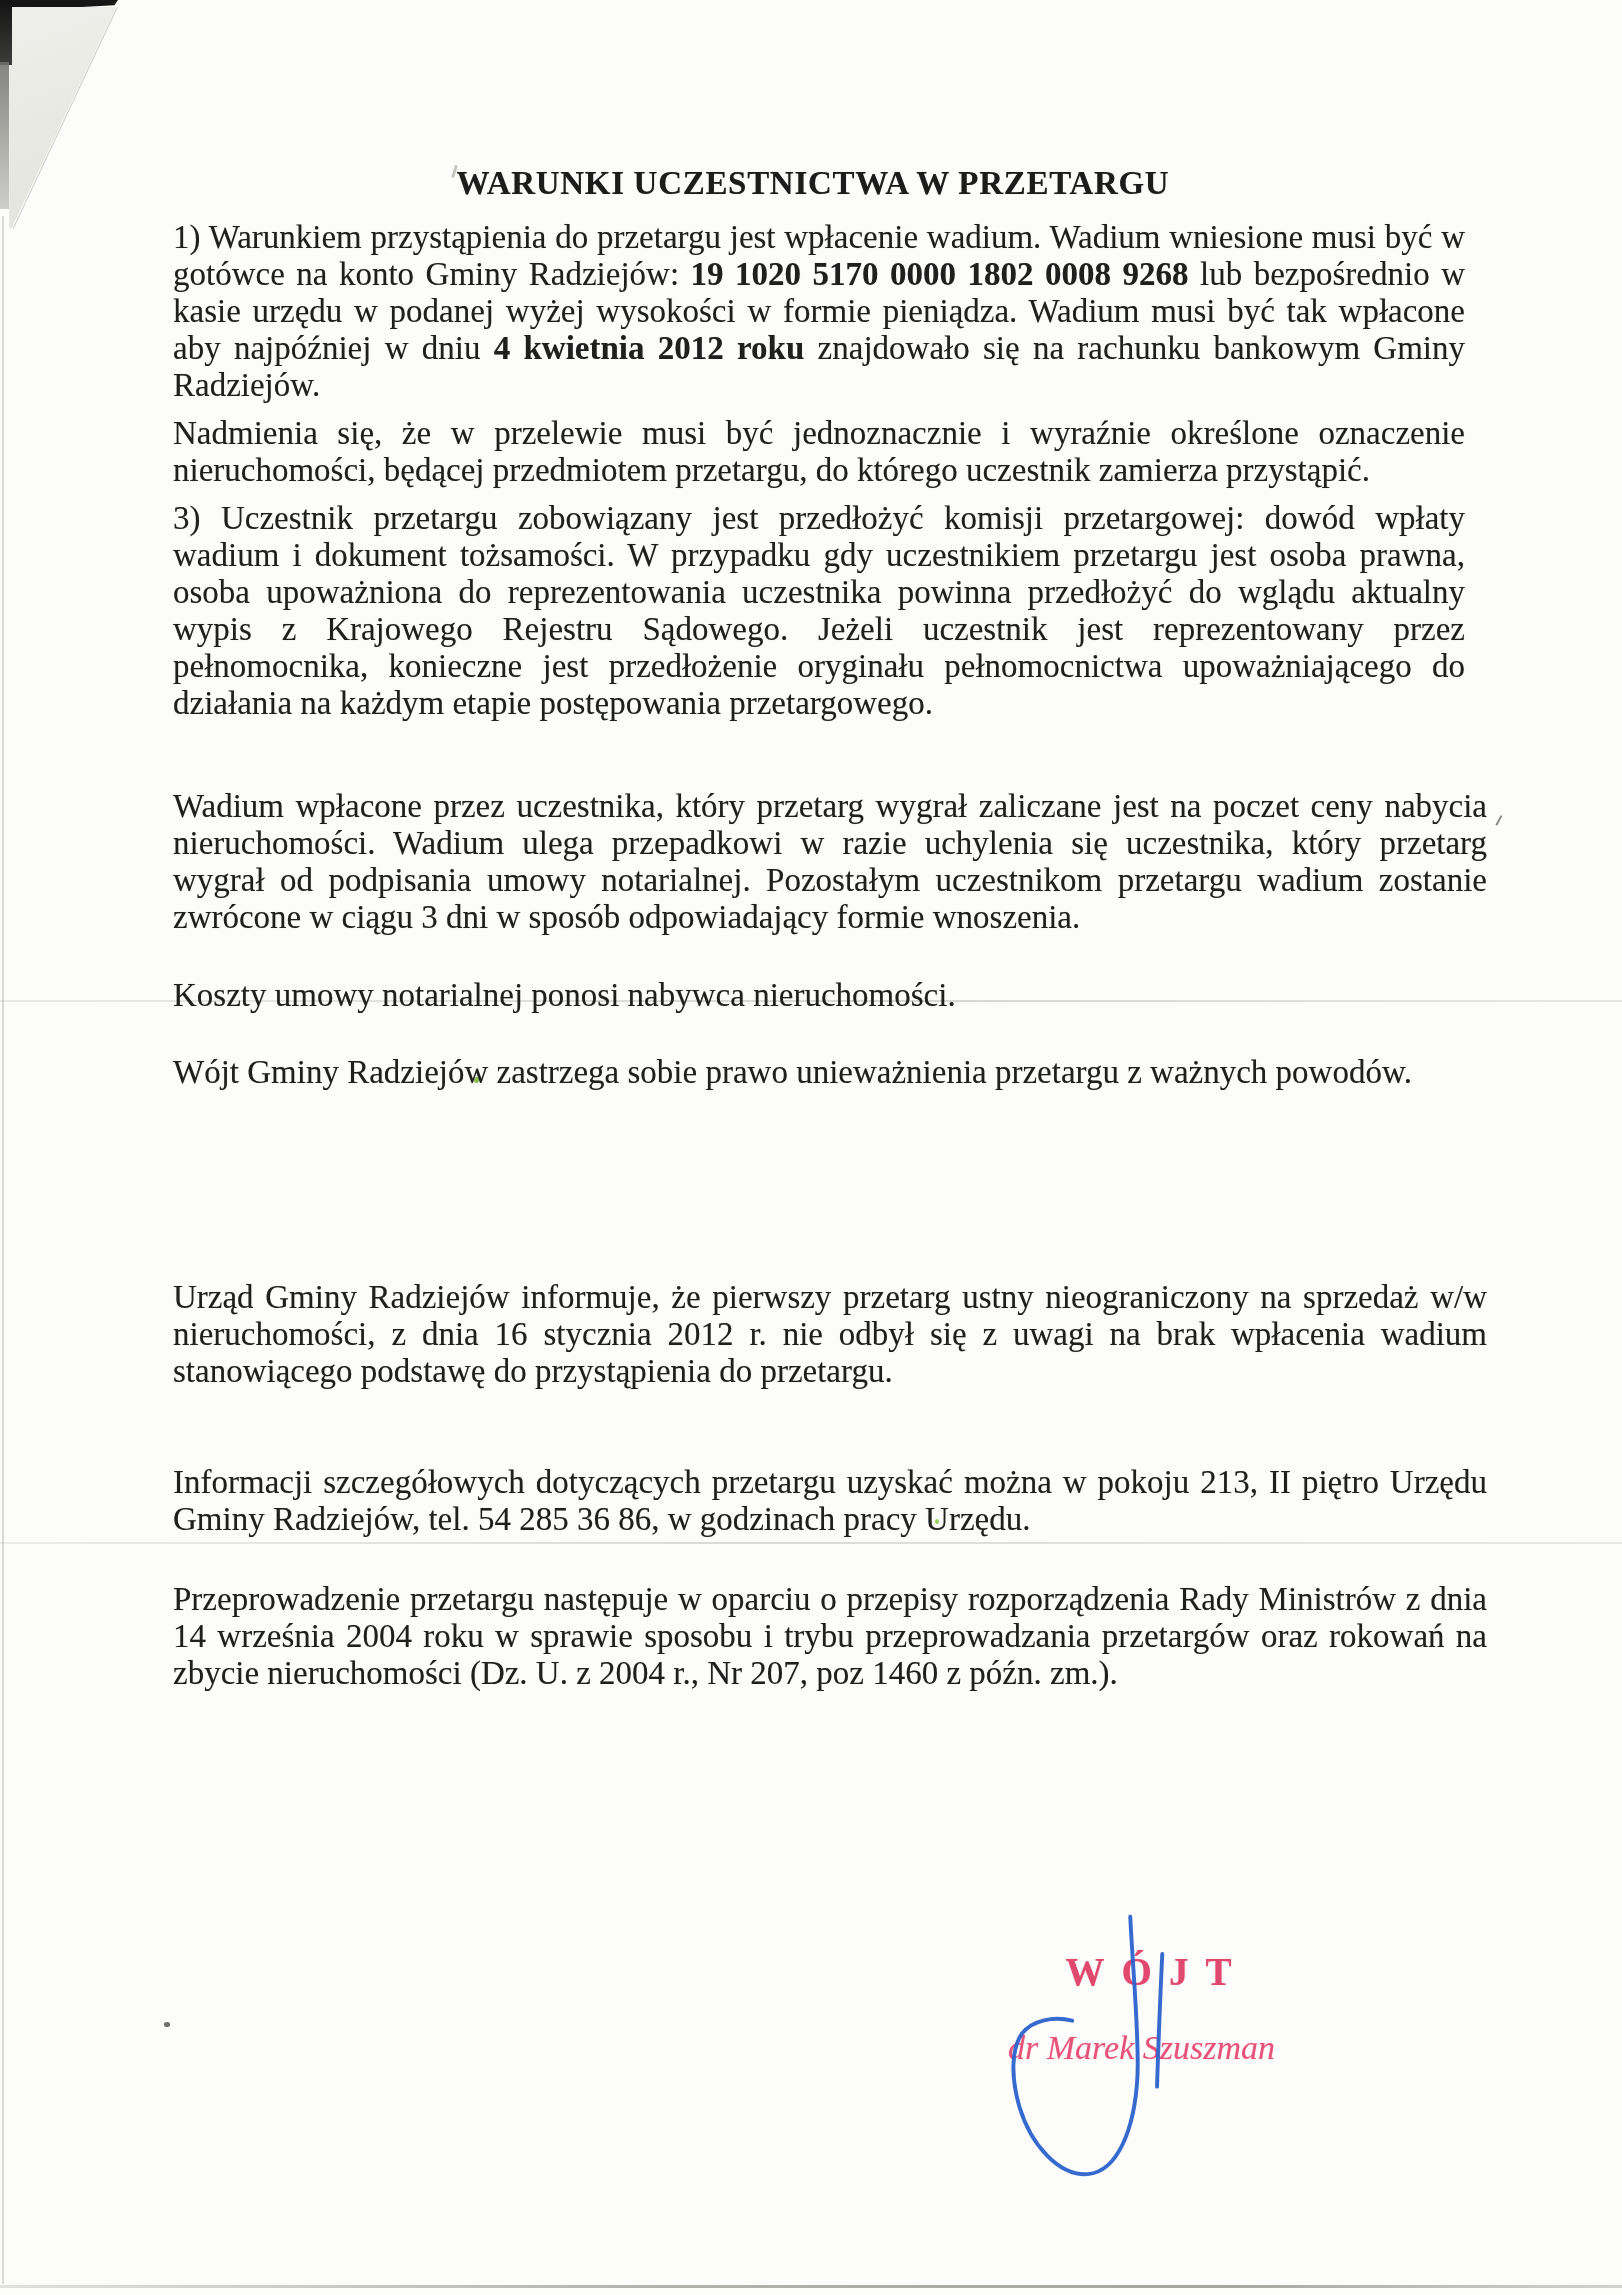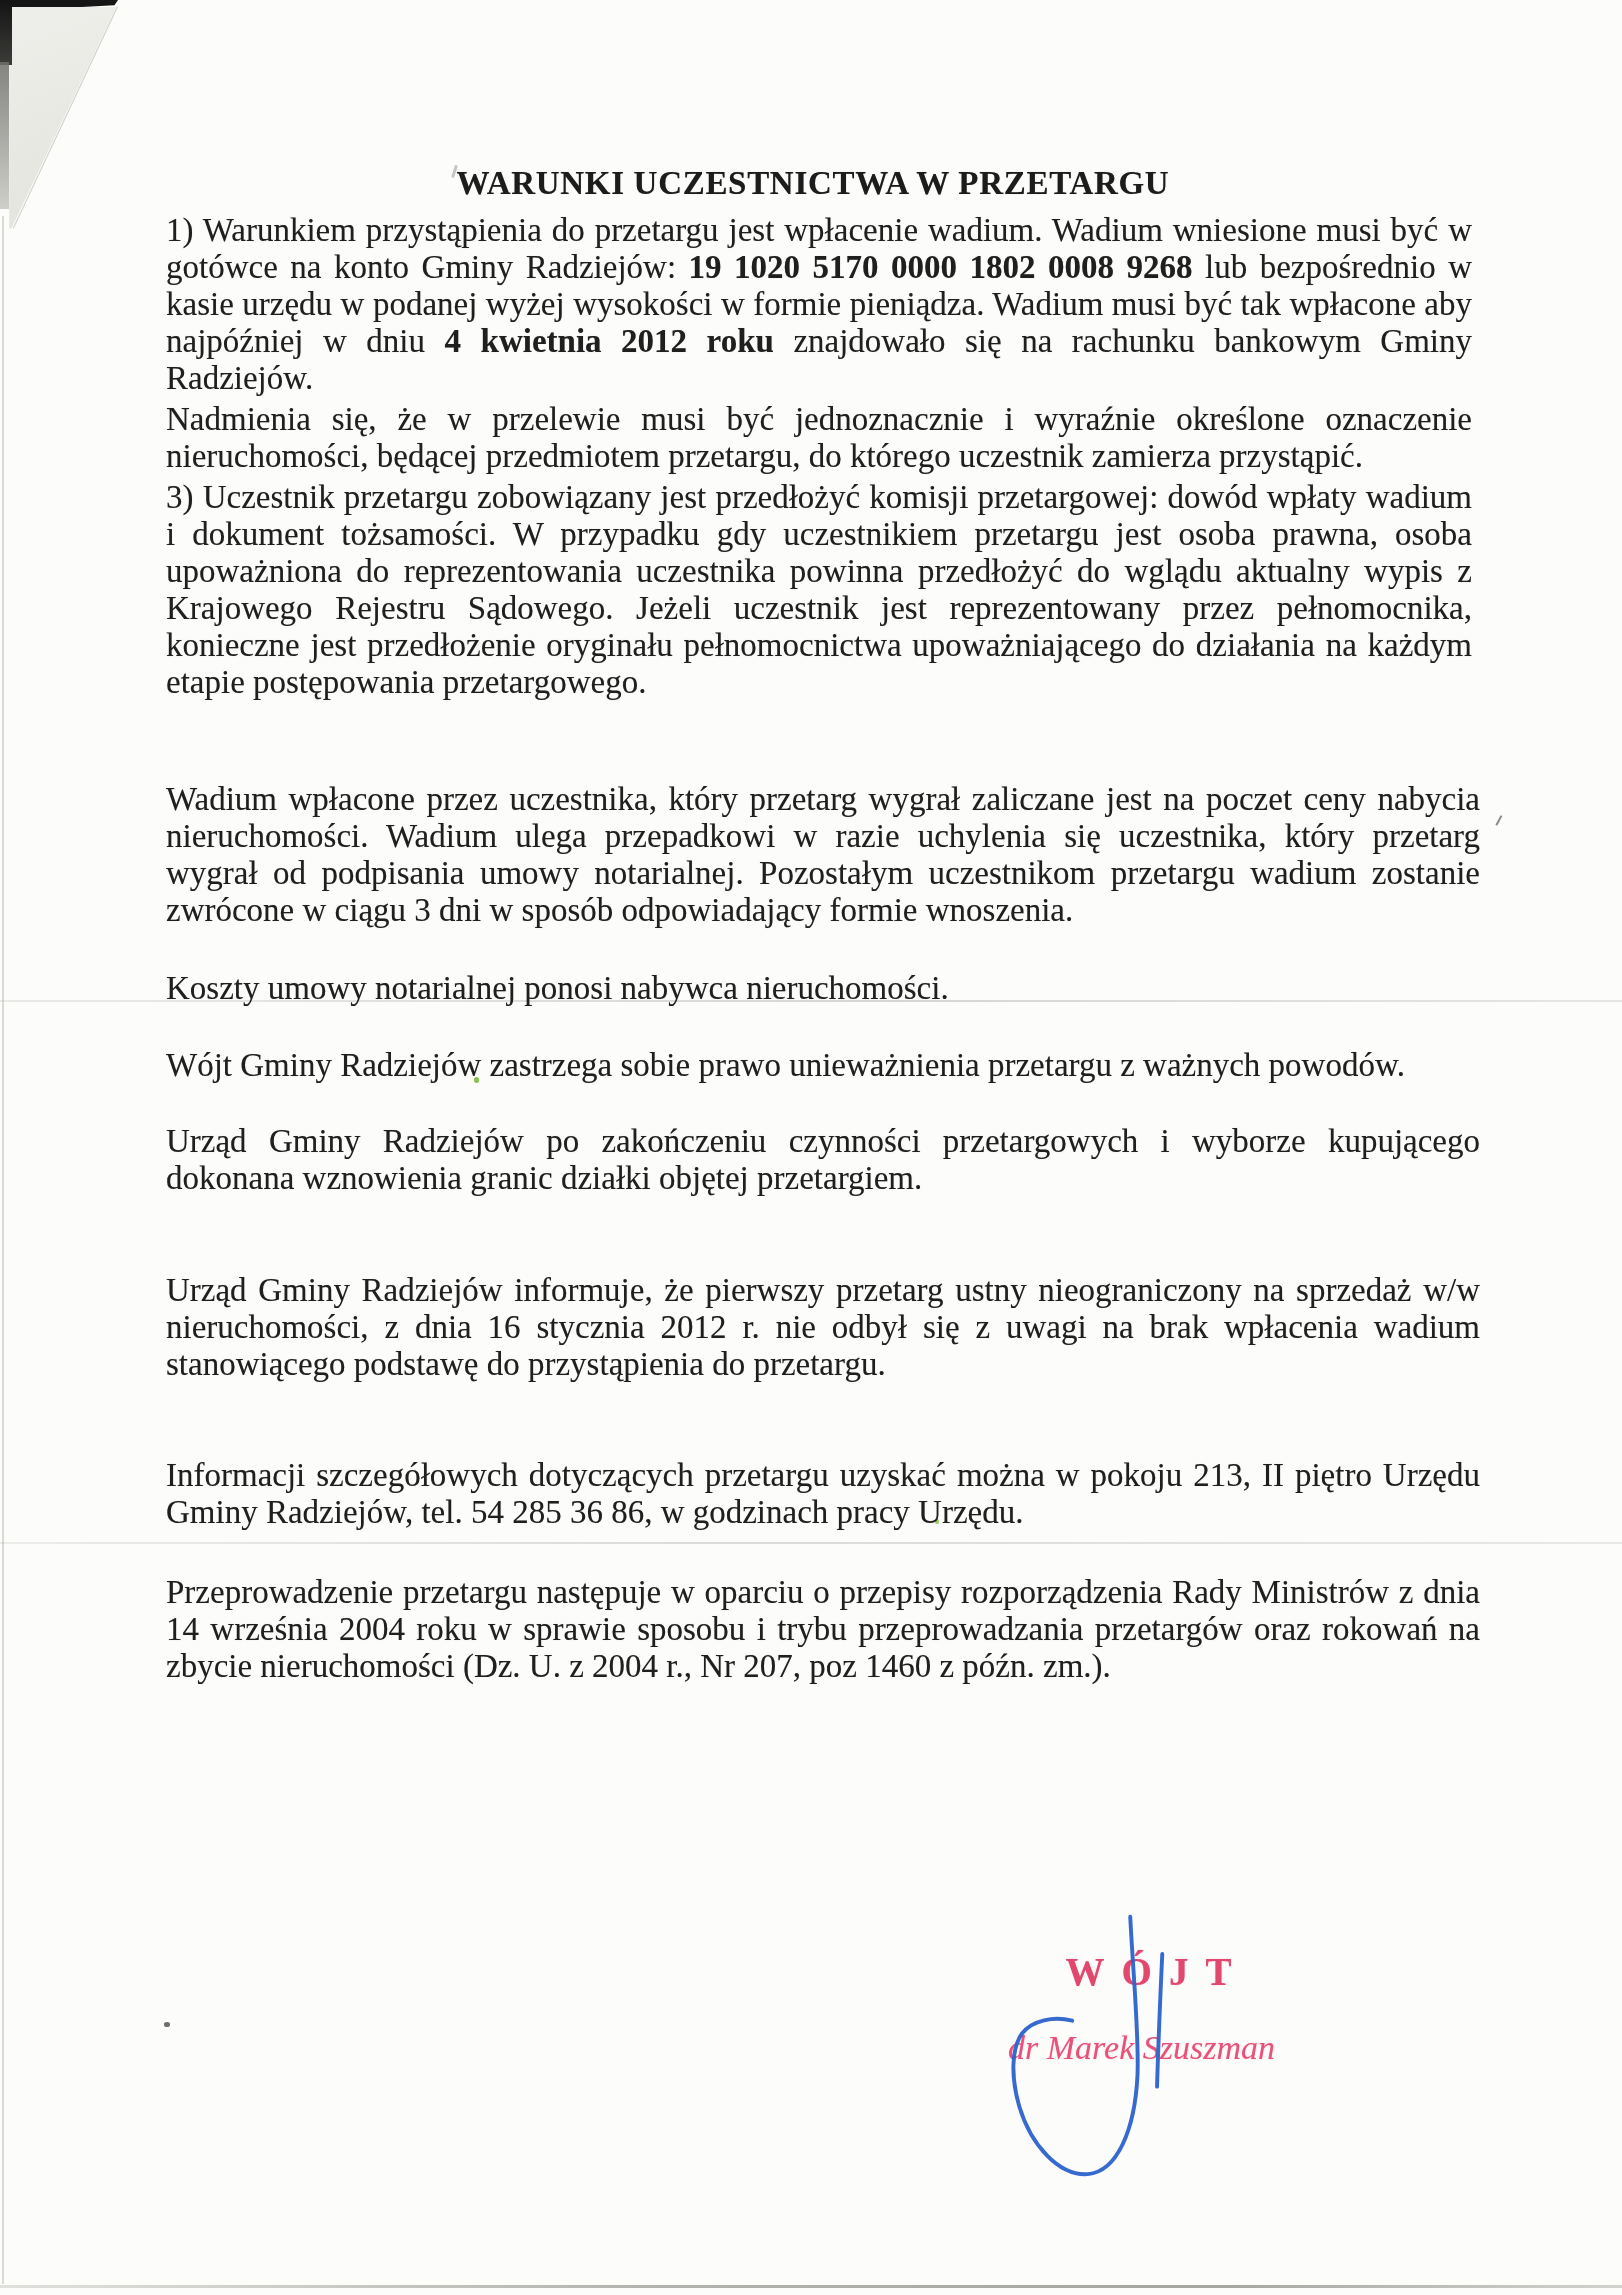--- a/index.html
+++ b/index.html
@@ -13,21 +13,21 @@
   
   .doc-title{
     position:absolute;left:156px;top:164px;width:1314px;
     font-size:33px;line-height:38px;font-weight:bold;
     text-align:center;color:#1c1c1c;margin:0;
     text-shadow:0 0 0.7px rgba(25,25,25,.45);
     letter-spacing:0.7px;
   }
   .par{
     font-size:33px;line-height:37px;color:#1f1f1f;
-    text-align:justify;margin:4px;
+    text-align:justify;margin:11px;
     text-shadow:0 0 0.7px rgba(25,25,25,.35);
   }
   .abs{position:absolute;left:162px;width:1314px;}
   .blockA{position:absolute;left:162px;top:208px;width:1314px;}
   .p5{top:777px;} .p6{top:966px;} .p7{top:1043px;} .p8{top:1119px;}
   .p9{top:1268px;} .p10{top:1453px;} .p11{top:1570px;} .p12{top:1714px;}
   .bold{font-weight:bold;}
   
   .stamp-title{
     position:absolute;left:978px;top:1942px;width:327px;
@@ -94,21 +94,20 @@
 
   <div class="blockA">
     <p class="par"><span>1) Warunkiem przystąpienia do przetargu jest wpłacenie wadium. Wadium wniesione musi być w  gotówce na konto Gminy Radziejów: </span><span class="bold">19 1020 5170 0000 1802 0008 9268</span><span> lub bezpośrednio w kasie urzędu w podanej wyżej wysokości w formie pieniądza. Wadium musi być tak wpłacone aby najpóźniej w dniu </span><span class="bold">4 kwietnia 2012 roku</span><span>  znajdowało się na rachunku bankowym Gminy Radziejów.</span></p>
     <p class="par">Nadmienia się, że w przelewie musi być jednoznacznie i wyraźnie określone oznaczenie nieruchomości, będącej przedmiotem przetargu, do którego uczestnik zamierza przystąpić.</p>
     <p class="par">3) Uczestnik przetargu zobowiązany jest przedłożyć komisji przetargowej: dowód wpłaty wadium i dokument tożsamości. W przypadku gdy uczestnikiem przetargu jest osoba prawna, osoba upoważniona do reprezentowania uczestnika powinna przedłożyć do wglądu  aktualny wypis z Krajowego Rejestru Sądowego. Jeżeli uczestnik jest reprezentowany przez pełnomocnika, konieczne jest przedłożenie oryginału pełnomocnictwa upoważniającego do działania na każdym etapie postępowania przetargowego.</p>
   </div>
 
   <p class="par abs p5">Wadium wpłacone przez uczestnika, który przetarg wygrał zaliczane jest na poczet ceny nabycia nieruchomości. Wadium ulega przepadkowi w razie uchylenia się uczestnika, który przetarg wygrał od podpisania umowy notarialnej. Pozostałym uczestnikom przetargu wadium zostanie zwrócone w ciągu 3 dni w sposób odpowiadający formie wnoszenia.</p>
   <p class="par abs p6">Koszty umowy  notarialnej  ponosi nabywca nieruchomości.</p>
   <p class="par abs p7">Wójt Gminy Radziejów zastrzega sobie prawo unieważnienia przetargu z ważnych powodów.</p>
-  <p class="par abs p8">Urząd Gminy Radziejów po zakończeniu czynności przetargowych i wyborze kupującego dokonana wznowienia granic działki objętej przetargiem.</p>
   <p class="par abs p9">Urząd Gminy Radziejów informuje, że pierwszy przetarg ustny nieograniczony na sprzedaż w/w nieruchomości, z dnia 16 stycznia 2012 r. nie odbył się z uwagi na brak wpłacenia wadium stanowiącego podstawę do przystąpienia do przetargu.</p>
   <p class="par abs p10">Informacji szczegółowych dotyczących przetargu uzyskać można w pokoju 213, II piętro Urzędu Gminy Radziejów, tel. 54 285 36 86,  w godzinach pracy Urzędu.</p>
   <p class="par abs p11">Przeprowadzenie przetargu następuje w oparciu o przepisy rozporządzenia Rady Ministrów z dnia 14 września 2004 roku w sprawie sposobu i trybu przeprowadzania przetargów oraz rokowań na zbycie nieruchomości (Dz. U. z 2004 r., Nr 207, poz 1460 z późn. zm.).</p>
 
   <p class="stamp-title">WÓJT</p>
   <p class="stamp-name">dr Marek Szuszman</p>
 
   <svg class="signature" viewBox="0 0 320 470" xmlns="http://www.w3.org/2000/svg">
     <path d="M 227,28 C 231,110 241,215 238,272 C 234,352 208,418 162,422 C 118,425 75,378 57,318 C 44,273 45,230 61,207 C 77,186 110,180 138,187" fill="none" stroke="#2b62cc" stroke-width="6" stroke-linecap="round" opacity="0.95"></path>
     <path d="M 276,85 C 273,150 270,220 268,288" fill="none" stroke="#2b62cc" stroke-width="6" stroke-linecap="round" opacity="0.95"></path>

